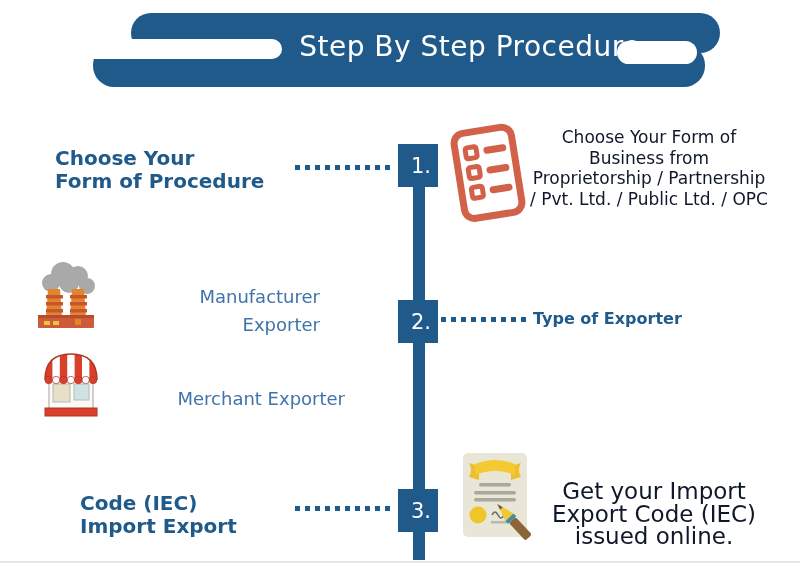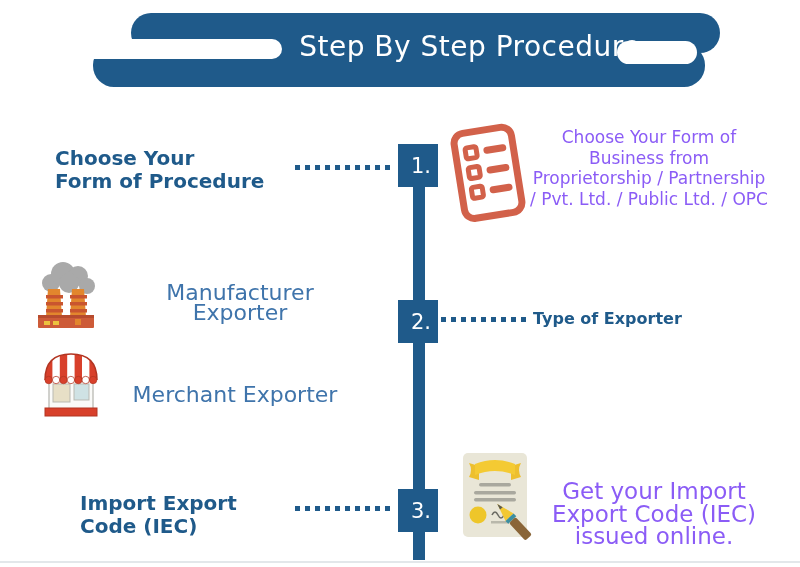--- a/index.html
+++ b/index.html
@@ -32,25 +32,25 @@
   .d3{left:295px;top:506px;width:100px;}
   
   .lbl-strong{
     font-weight:bold;color:#1f5a8a;text-align:left;
     font-size:20px;line-height:23px;
   }
   .s1-label{left:55px;top:147px;width:285px;}
   .s2-label{left:533px;top:307px;width:240px;font-size:16px;}
   .s3-label{left:80px;top:492px;width:270px;}
   .detail-text{
-    color:#8b5cf6;text-align:center;
+    color:#0f172a;text-align:center;
   }
   .s1-text{left:530px;top:127px;width:238px;font-size:17px;line-height:20.5px;}
   .s3-text{left:540px;top:480px;width:228px;font-size:23px;line-height:22.5px;}
-  .opt-label{color:#3f74ab;text-align:center;font-size:22px;line-height:20px;}
+  .opt-label{color:#3f74ab;text-align:right;font-size:18px;line-height:28px;}
   .o1-label{left:160px;top:283px;width:160px;}
   .o2-label{left:125px;top:367px;width:220px;margin-top:18px;}
   
   .s1-icon{left:443px;top:121px;}
   .o1-icon{left:33px;top:261px;}
   .o2-icon{left:40px;top:346px;}
   .s3-icon{left:457px;top:451px;}
   .bottom-rule{left:0;top:561px;width:800px;height:2px;background:#e3e7ea;}
 </style>
 </head>
@@ -146,22 +146,22 @@
       <circle cx="38.3" cy="34" r="3.7" fill="#d8402b"></circle>
       <circle cx="45.7" cy="34" r="3.7" fill="#ffffff"></circle>
       <circle cx="53.1" cy="34" r="3.7" fill="#d8402b"></circle>
     </g>
   </svg>
   <div class="abs opt-label o2-label">Merchant Exporter</div>
 
   <div class="abs lbl-strong s2-label">Type of Exporter</div>
 
   <div class="abs lbl-strong s3-label">
+    <div>Code (IEC)</div>
     <div>Import Export</div>
-    <div>Code (IEC)</div>
   </div>
 
   <svg class="abs s3-icon" width="92" height="100" viewBox="0 0 92 100">
     <rect x="6" y="2" width="64" height="84" rx="5" fill="#e9e6d7"></rect>
     <path d="M12,12 l10,3 v14 l-10,-3 q4,-7 0,-14 z" fill="#edbf2e"></path>
     <path d="M64,12 l-10,3 v14 l10,-3 q-4,-7 0,-14 z" fill="#edbf2e"></path>
     <path d="M18,13 Q38,5 58,13 L58,24 Q38,16 18,24 Z" fill="#f4ca33"></path>
     <g fill="#a9a89e">
       <rect x="22" y="32" width="32" height="3.5" rx="1.7"></rect>
       <rect x="17" y="40" width="42" height="3.5" rx="1.7"></rect>

